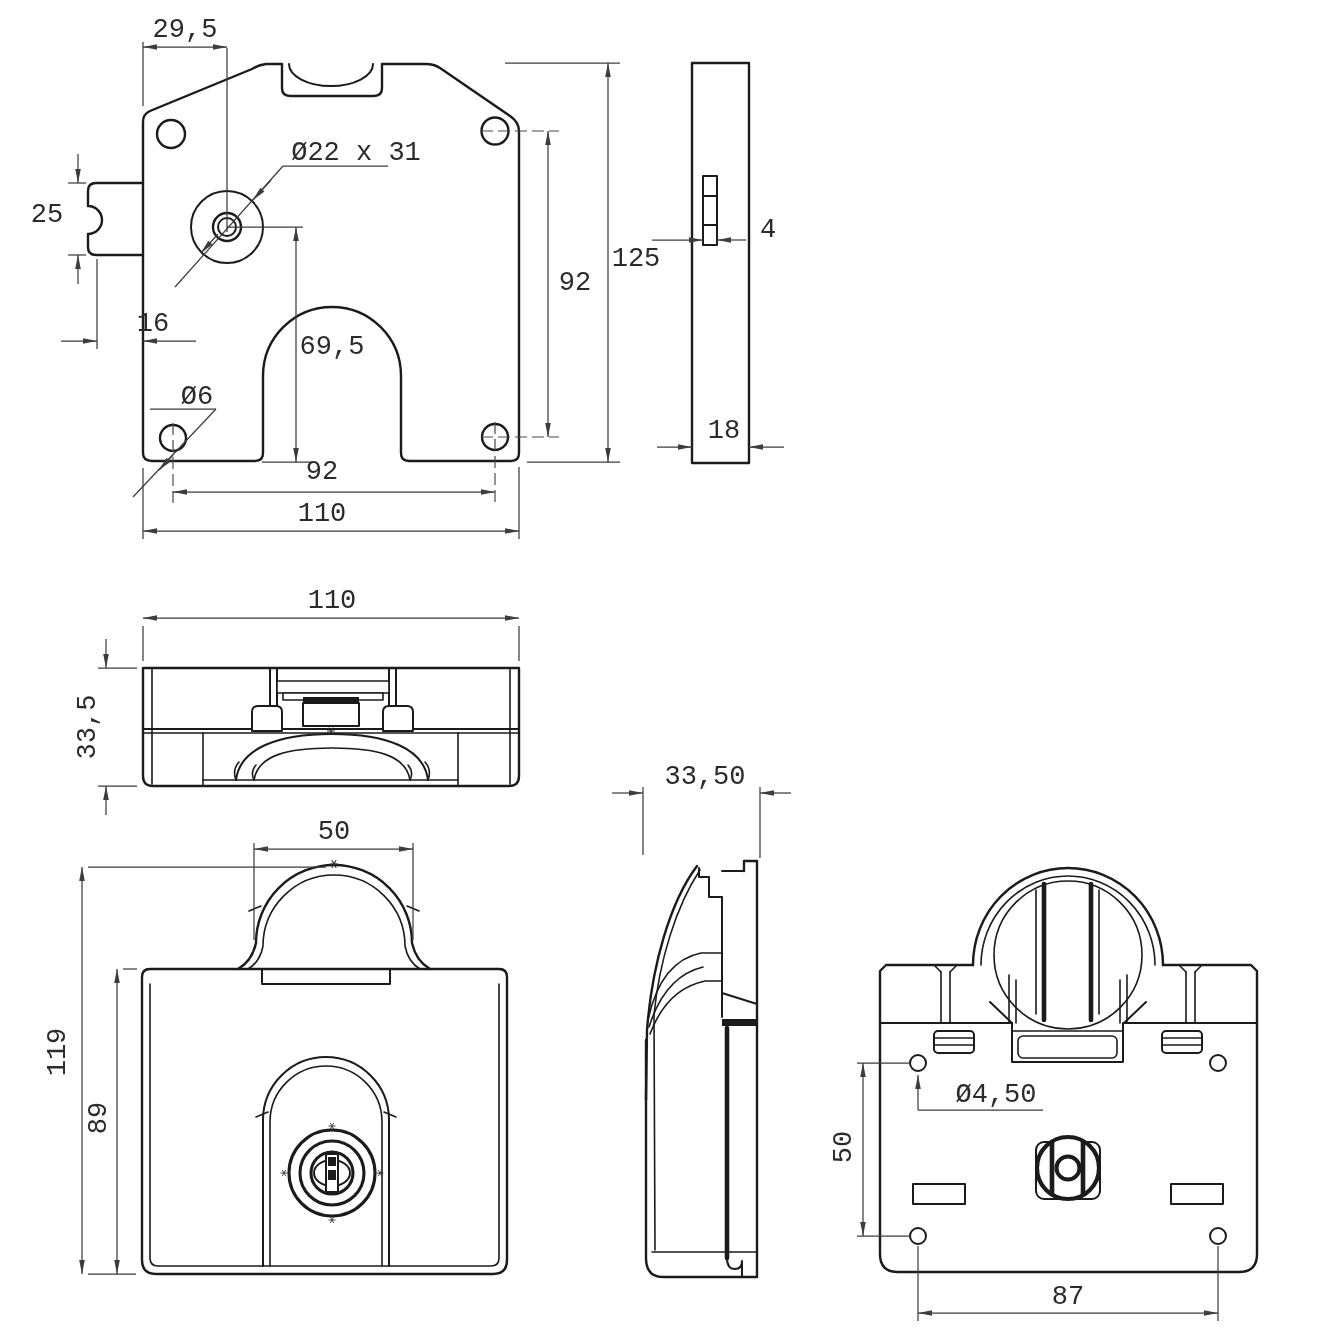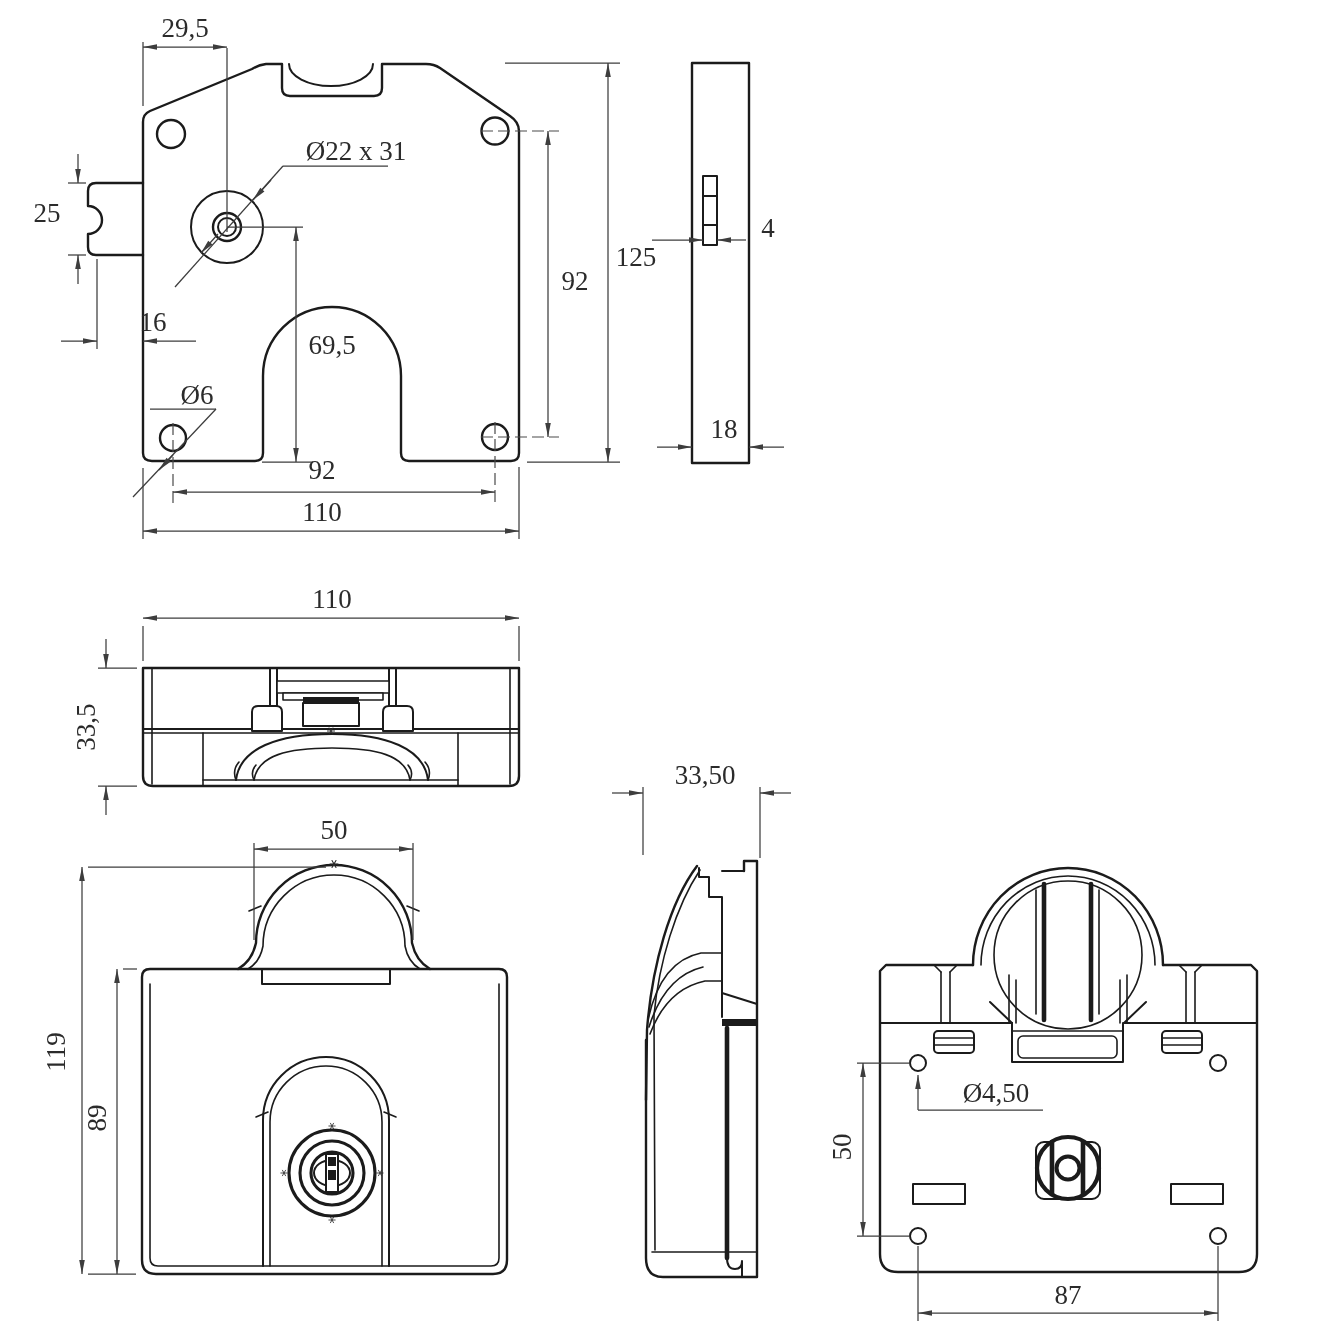--- a/index.html
+++ b/index.html
@@ -1,16 +1,16 @@
 <!DOCTYPE html>
 <html><head>
 <meta charset="utf-8">
 <style>
   html,body{margin:0;padding:0;background:#ffffff;}
-  .stage{width:1338px;height:1338px;background:#fff;position:relative;font-family:Liberation Serif, serif;}
+  .stage{width:1338px;height:1338px;background:#fff;position:relative;font-family:Liberation Mono, monospace;}
   svg{display:block}
   
   .o{fill:none;stroke:#1b1b1b;stroke-width:2.4;stroke-linecap:round;stroke-linejoin:round;}
   .w1{stroke-width:1.6}
   .w2{stroke-width:2}
   .w3{stroke-width:3.1}
   .thick{stroke-width:4.6}
   .kh{stroke-width:4.2;fill:#fff}
   .kh2{stroke-width:4;fill:none}
   .wf{fill:#fff}

